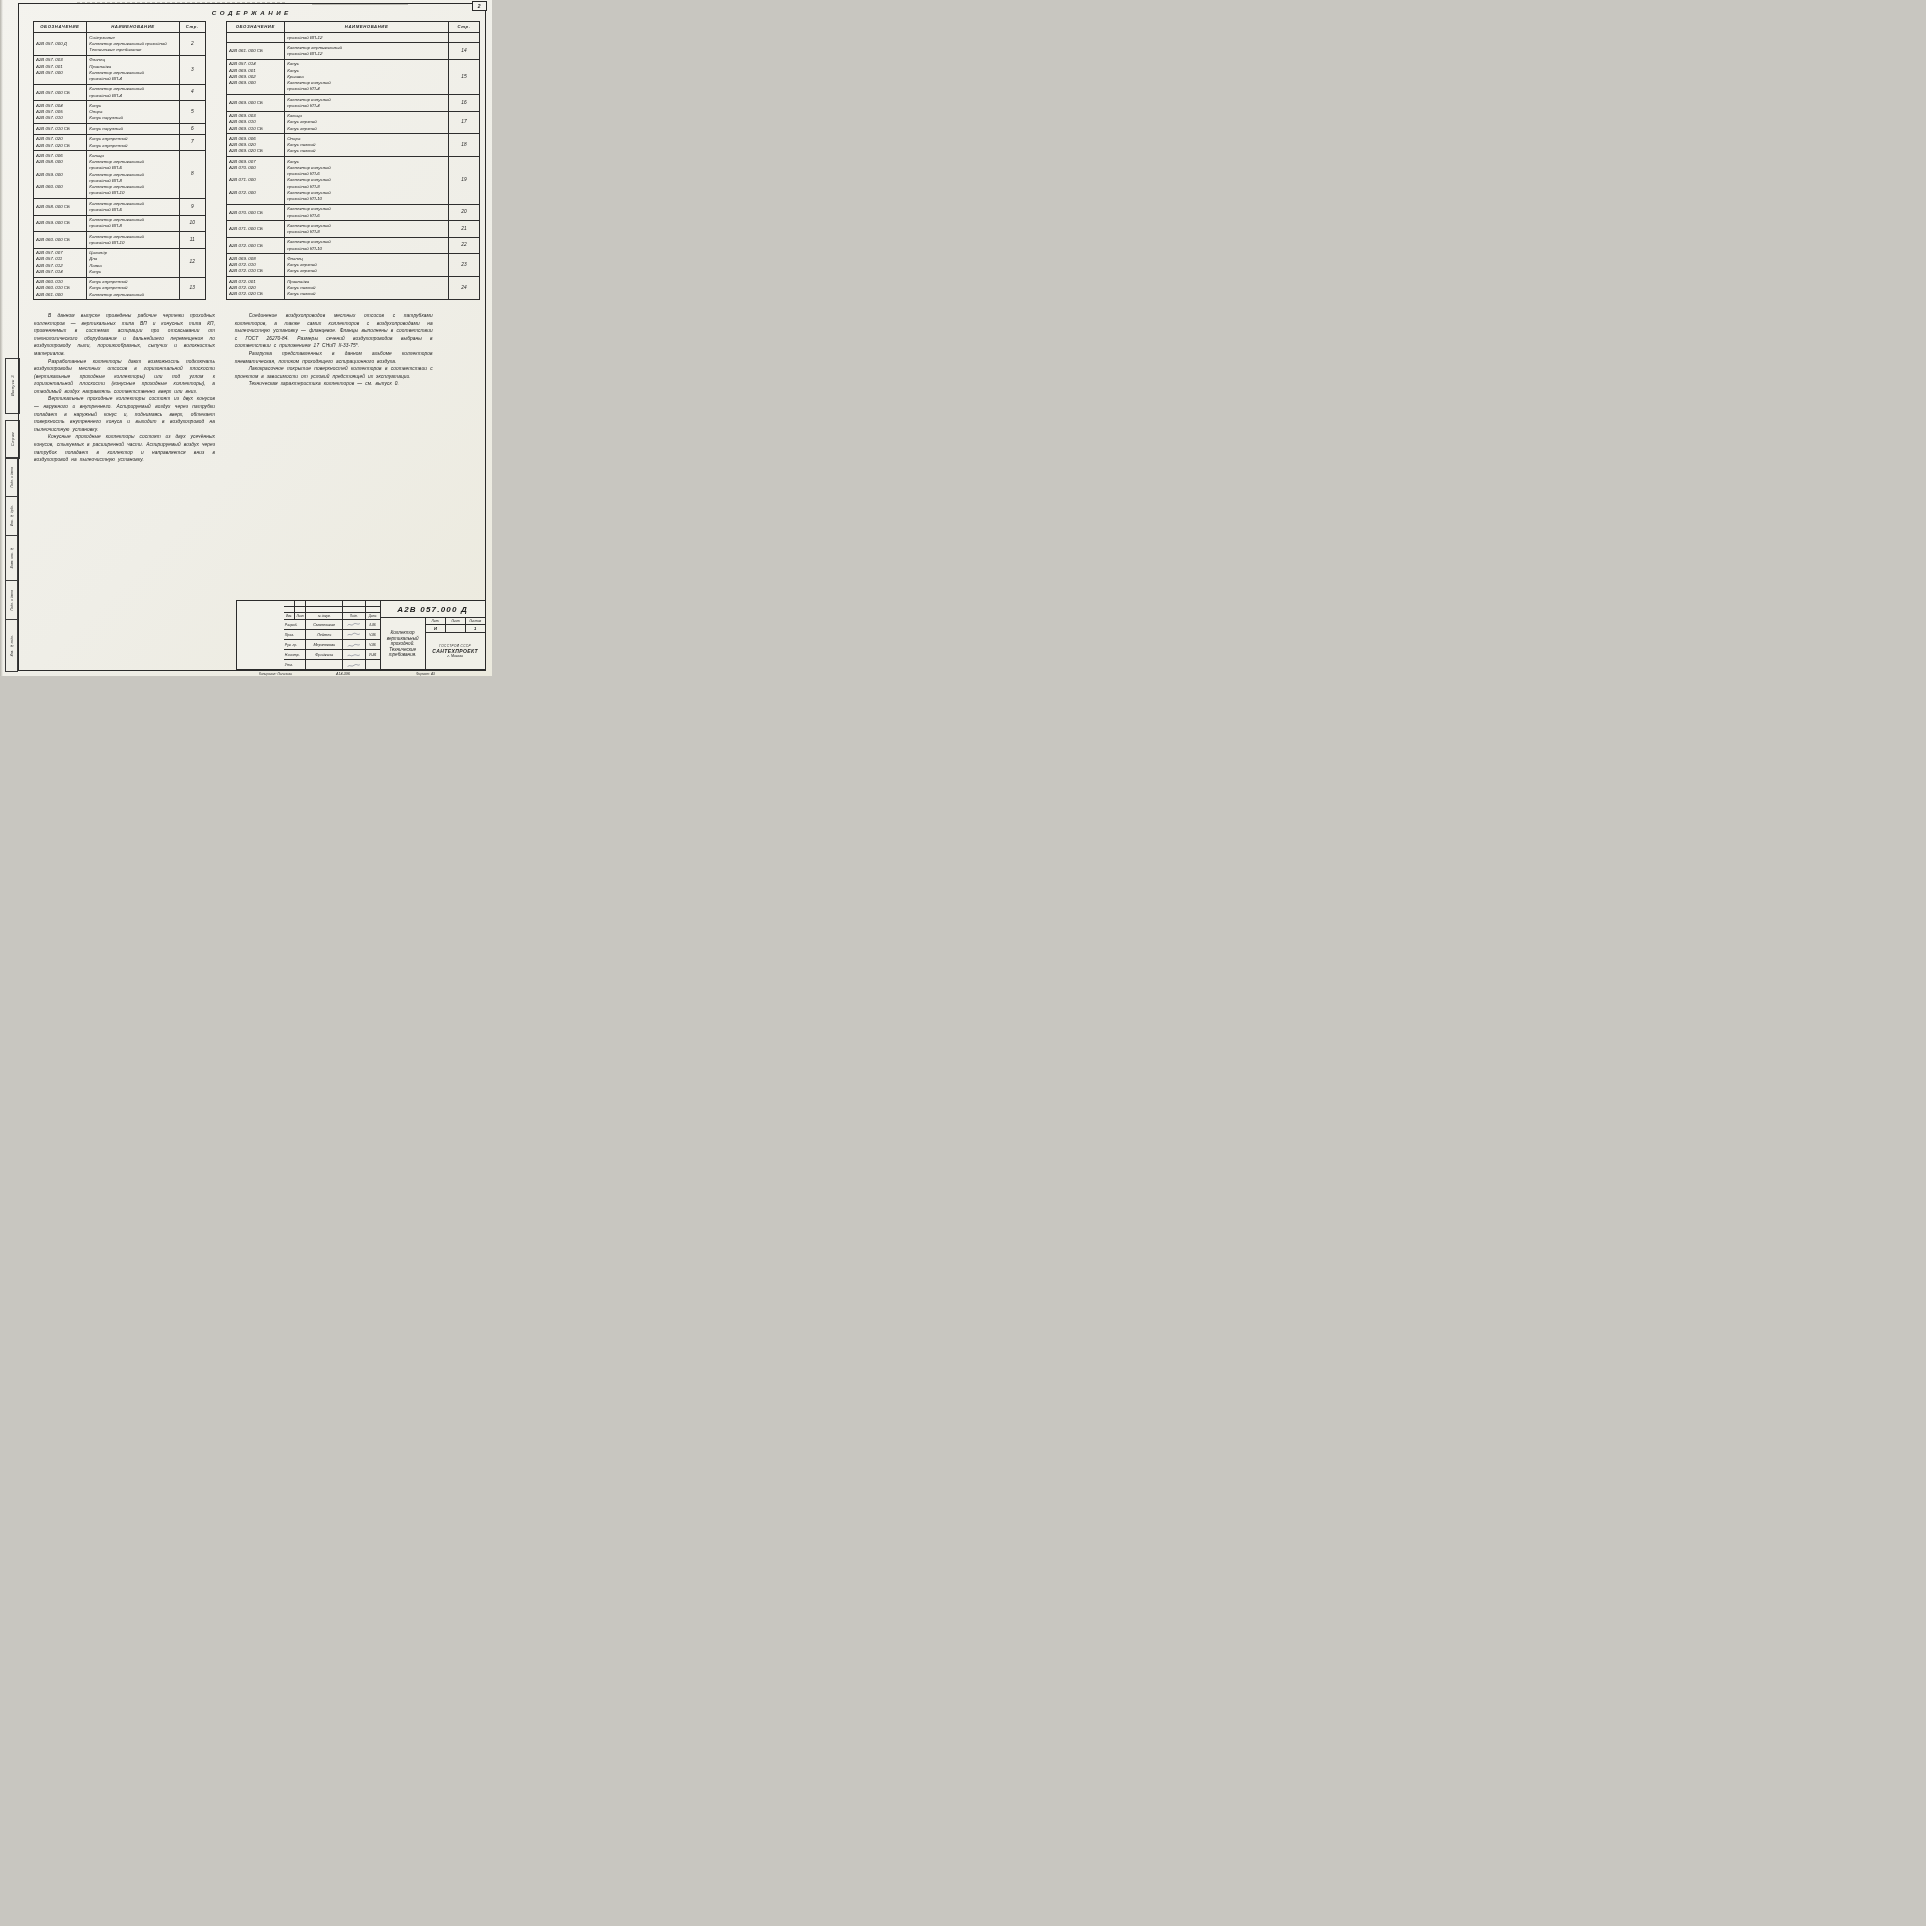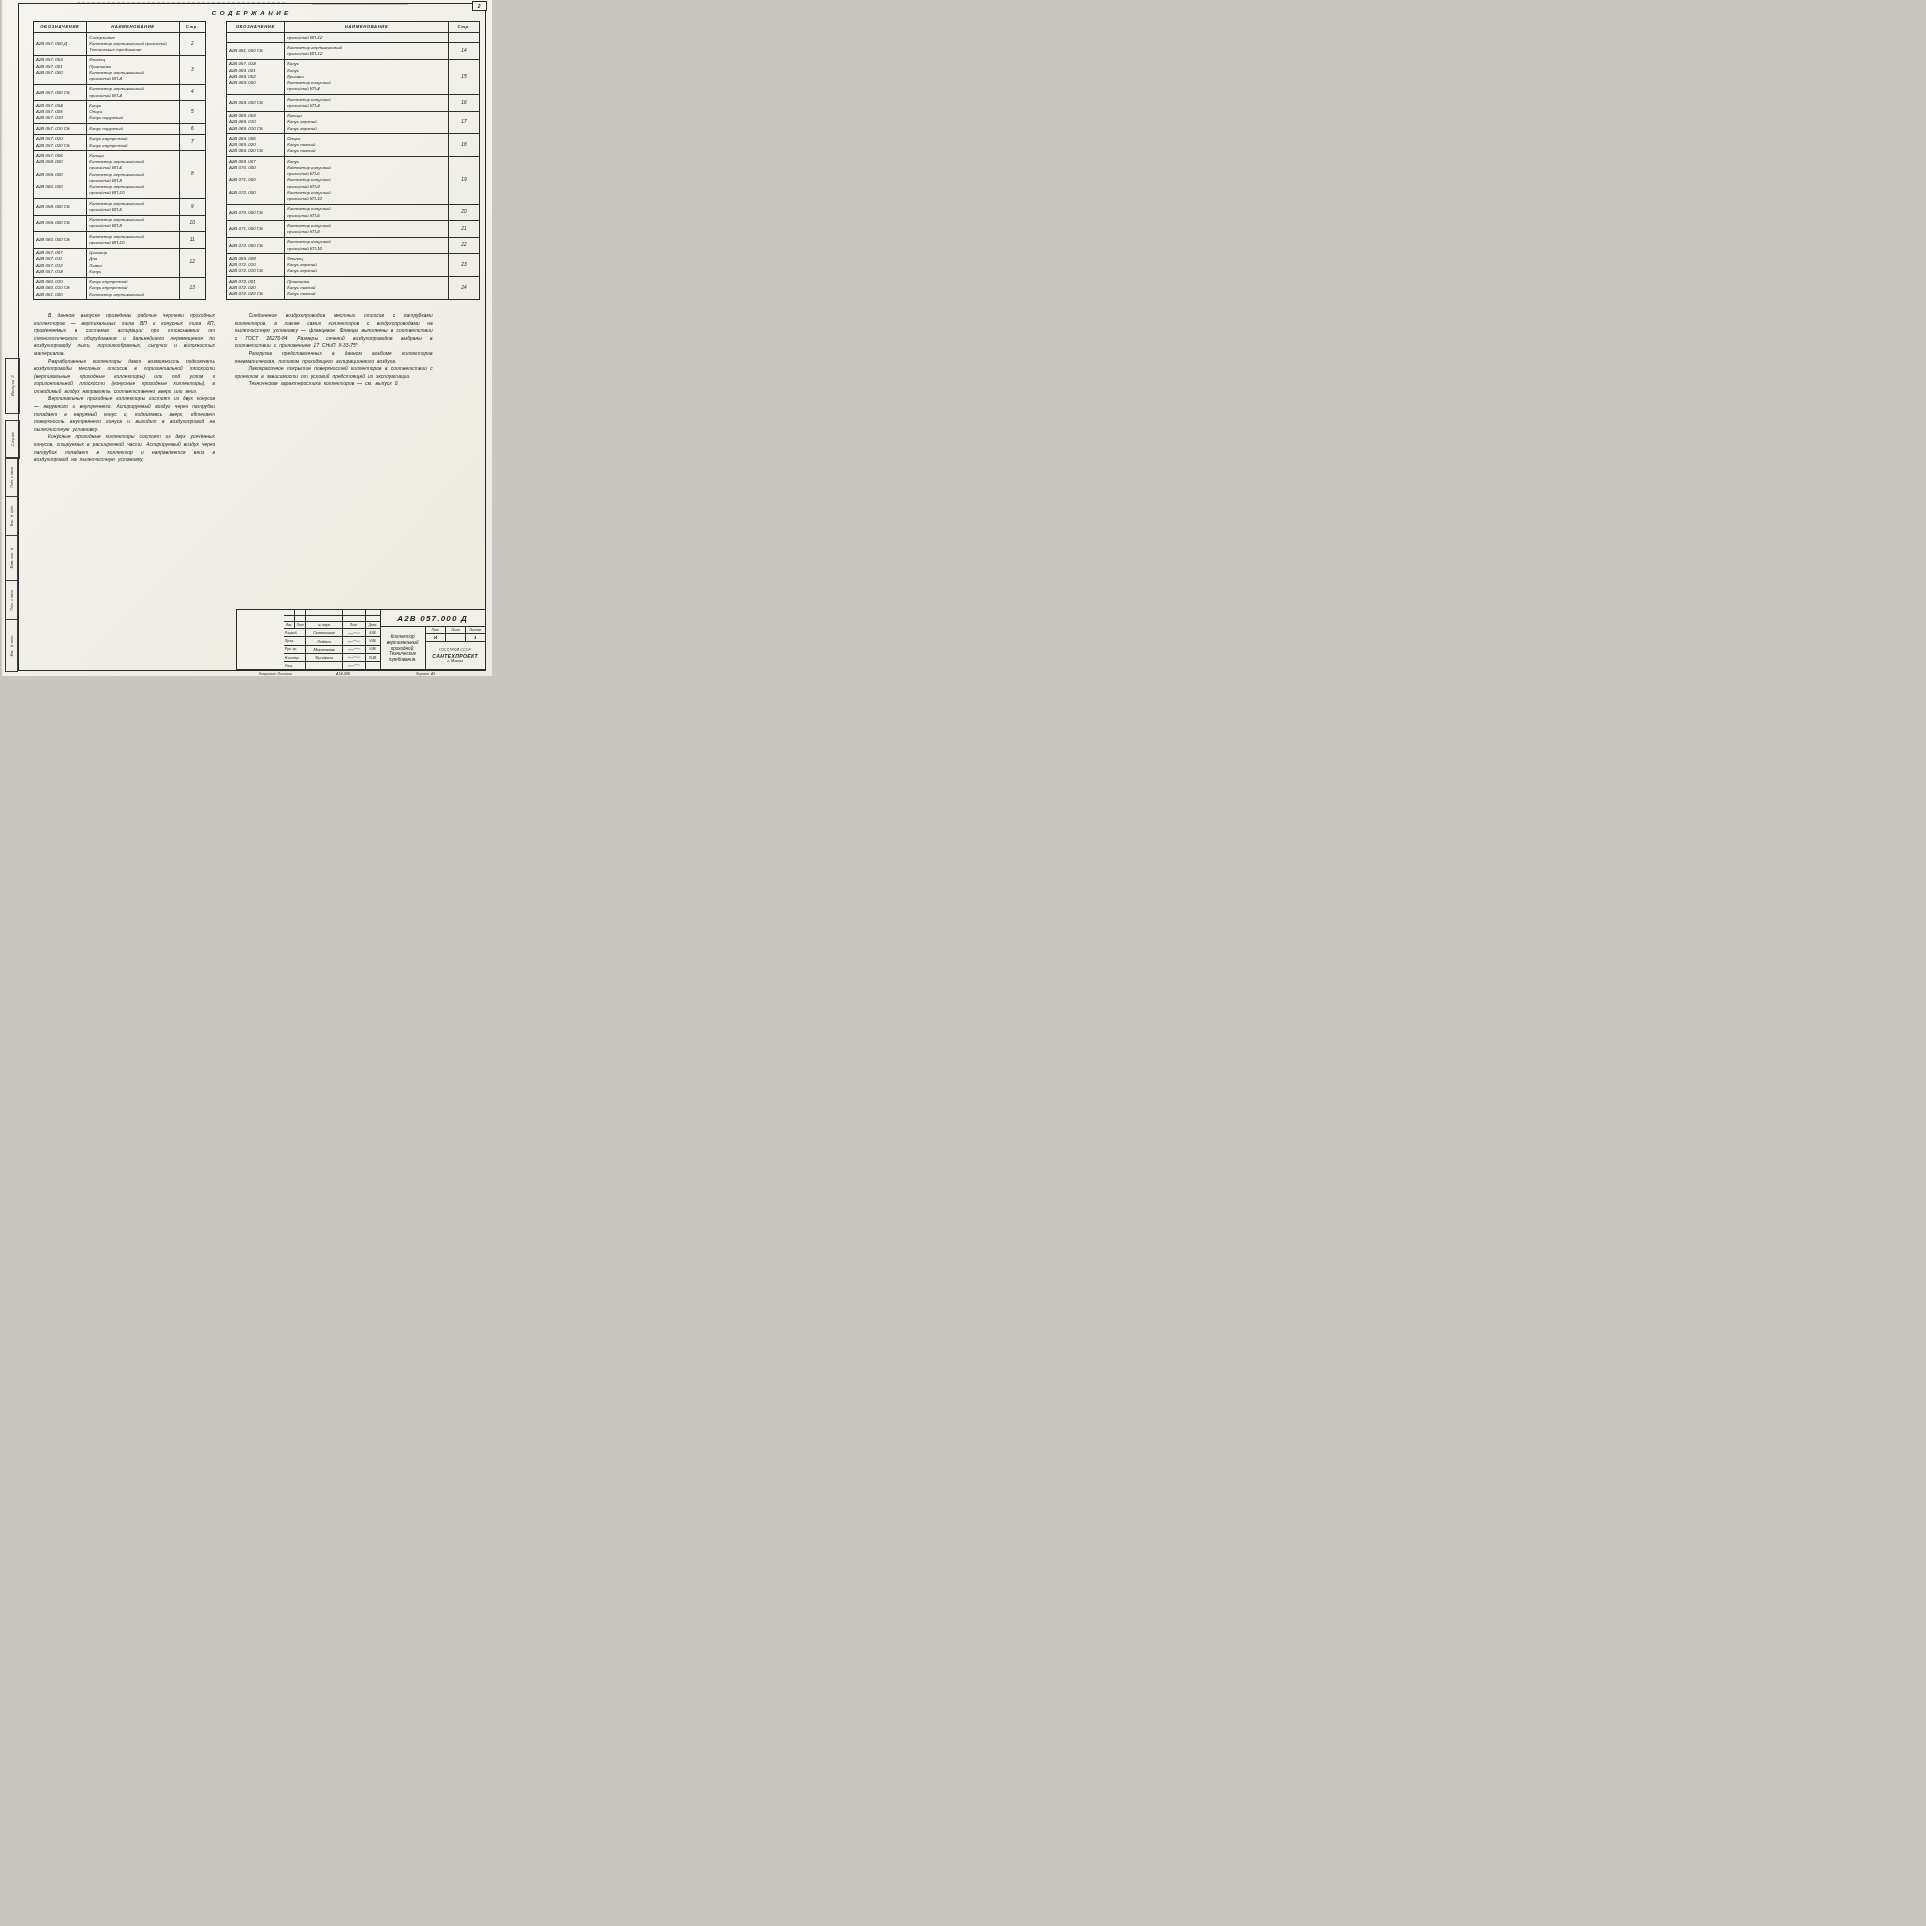--- a/index.html
+++ b/index.html
@@ -31,21 +31,21 @@
   .cc{padding-left:3.1px;}
   .cn{padding-left:3.9px;}
   .cp{text-align:center;font-size:4.8px;}
   .ln{white-space:nowrap;overflow:hidden;}
   
   .text-col{position:absolute;text-align:justify;font-size:4.8px;line-height:1.58;word-spacing:1.5px;letter-spacing:0.1px;}
   #text-left{top:308px;left:15.4px;width:181px;}
   #text-right{top:308px;left:216px;width:198px;}
   .para{margin:0;text-indent:14px;}
   
-  .titleblock{position:absolute;right:-0.8px;bottom:-0.8px;width:250px;height:61px;border:1px solid #2b2b2b;display:flex;background:rgba(244,243,238,.6);box-sizing:border-box;padding-left:47px;}
+  .titleblock{position:absolute;right:-0.8px;bottom:-0.8px;width:250px;height:70px;border:1px solid #2b2b2b;display:flex;background:rgba(244,243,238,.6);box-sizing:border-box;padding-left:47px;}
   .tb-rev{width:97px;border-right:0.6px solid #2e2e2e;display:flex;flex-direction:column;box-sizing:border-box;}
   .rev-row{display:flex;border-top:0.4px solid #2e2e2e;}
   .rev-row:first-child{border-top:none;}
   .rev-row.blank{flex:0 0 5px;}
   .rev-row.rhead{flex:0 0 5.8px;}
   .rev-row.staff{flex:1;}
   .rev-row .c{border-left:0.4px solid #2e2e2e;display:flex;align-items:center;justify-content:center;overflow:hidden;box-sizing:border-box;}
   .rev-row .c:first-child{border-left:none;}
   .w1{width:10.8px;}.w2{width:10.8px;}.w3{width:37px;}.w4{width:22.3px;}.w5{flex:1;}
   .role{width:21.6px;font-size:3.5px;justify-content:flex-start !important;padding-left:1.2px;}

